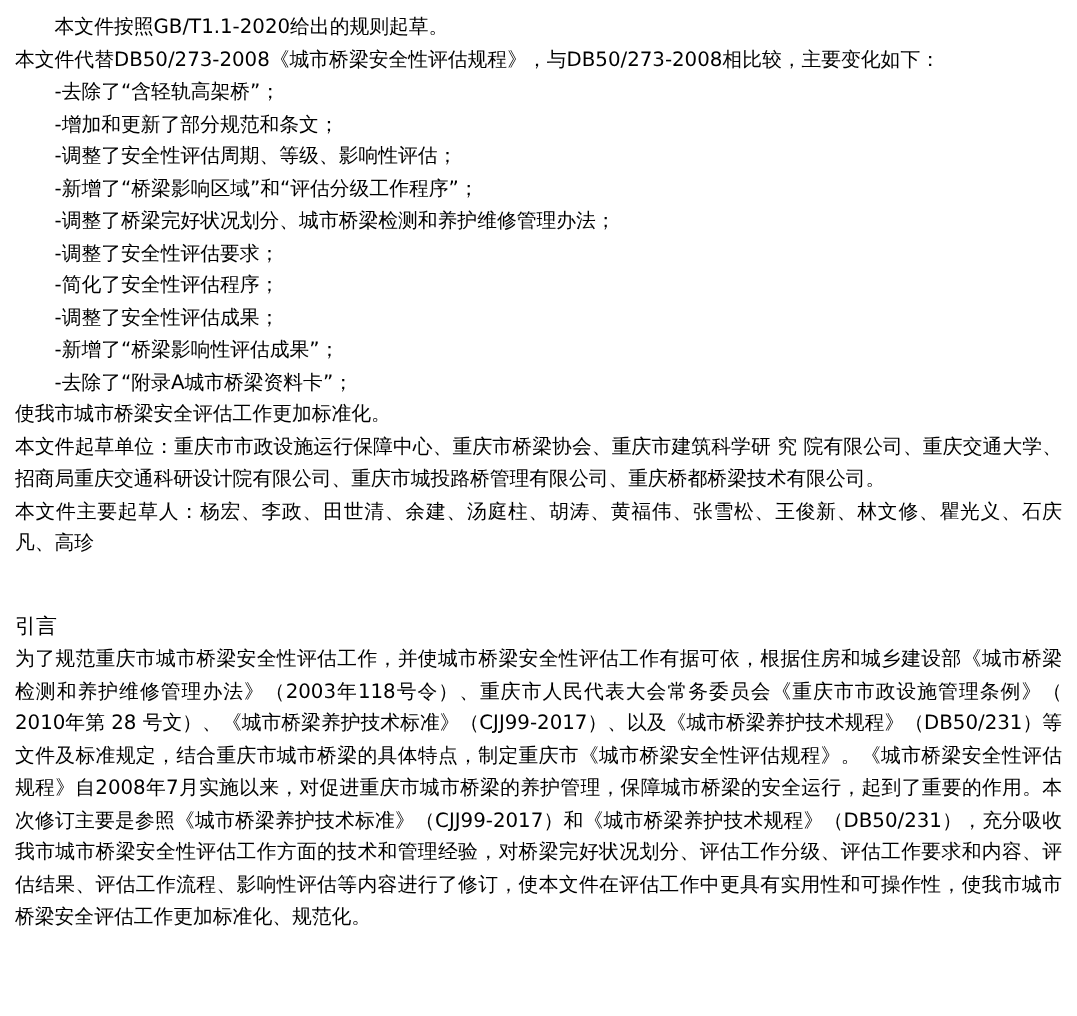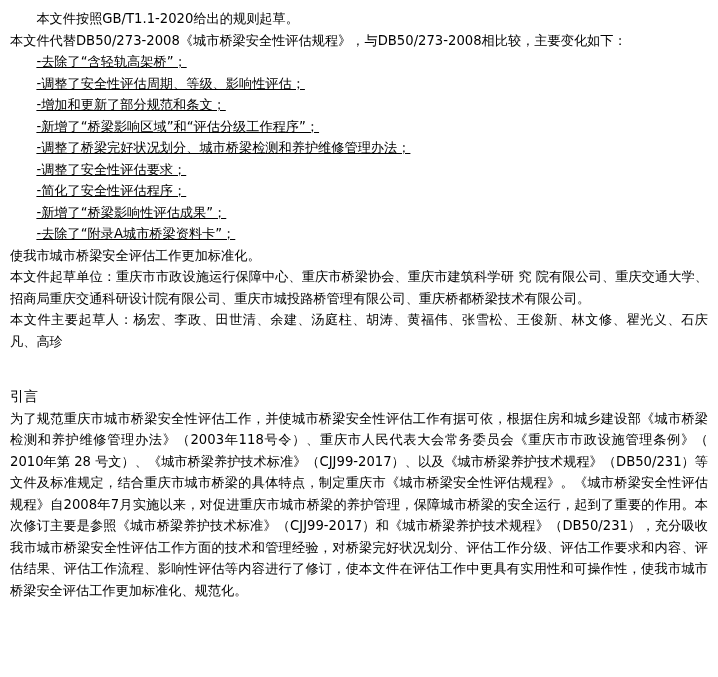--- a/index.html
+++ b/index.html
@@ -30,21 +30,20 @@
     white-space: pre-wrap;
   }
   .indent {
     text-indent: 2em;
   }
   .list-line {
     font-size: 13.2px;
     line-height: 21.5px;
     margin: 0;
     text-indent: 2em;
-    text-decoration: underline;
   }
   .spacer-lg {
     height: 34px;
   }
   .heading {
     font-size: 14px;
     line-height: 21.5px;
     margin: 0;
   }
   .block {
@@ -54,26 +53,27 @@
 </head>
 <body>
 
 <div class="page">
 
   <p class="para indent">本文件按照GB/T1.1-2020给出的规则起草。</p>
   <p class="para">本文件代替DB50/273-2008《城市桥梁安全性评估规程》，与DB50/273-2008相比较，主要变化如下：</p>
 
   <div class="block">
     <p class="list-line">-去除了“含轻轨高架桥”；</p>
+    <p class="list-line">-增加和更新了部分规范和条文；</p>
     <p class="list-line">-调整了安全性评估周期、等级、影响性评估；</p>
-    <p class="list-line">-增加和更新了部分规范和条文；</p>
     <p class="list-line">-新增了“桥梁影响区域”和“评估分级工作程序”；</p>
     <p class="list-line">-调整了桥梁完好状况划分、城市桥梁检测和养护维修管理办法；</p>
     <p class="list-line">-调整了安全性评估要求；</p>
     <p class="list-line">-简化了安全性评估程序；</p>
+    <p class="list-line">-调整了安全性评估成果；</p>
     <p class="list-line">-新增了“桥梁影响性评估成果”；</p>
     <p class="list-line">-去除了“附录A城市桥梁资料卡”；</p>
   </div>
 
   <p class="para">使我市城市桥梁安全评估工作更加标准化。</p>
   <p class="para">本文件起草单位：重庆市市政设施运行保障中心、重庆市桥梁协会、重庆市建筑科学研 究 院有限公司、重庆交通大学、招商局重庆交通科研设计院有限公司、重庆市城投路桥管理有限公司、重庆桥都桥梁技术有限公司。</p>
   <p class="para">本文件主要起草人：杨宏、李政、田世清、余建、汤庭柱、胡涛、黄福伟、张雪松、王俊新、林文修、瞿光义、石庆凡、高珍</p>
 
   <div class="spacer-lg"></div>
 

